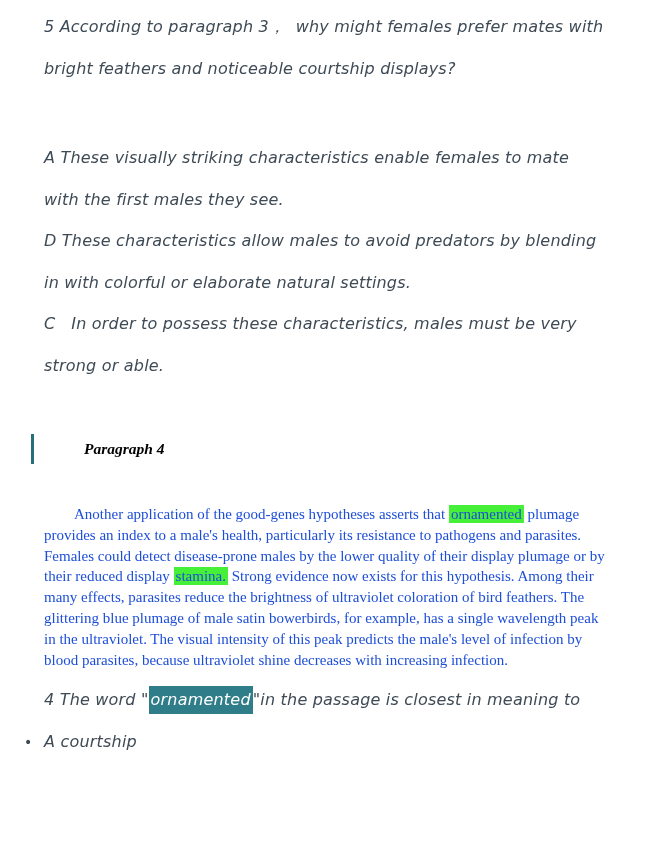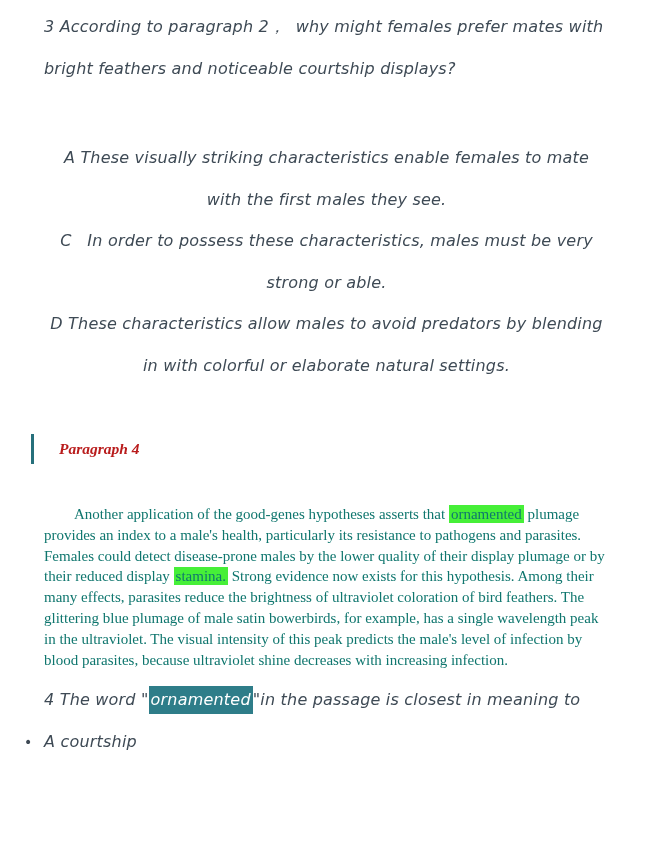--- a/index.html
+++ b/index.html
@@ -24,55 +24,54 @@
     font-style: italic;
     font-size: 16px;
     line-height: 41.5px;
     color: #3e4a55;
     margin: 0;
     white-space: pre-wrap;
     letter-spacing: 0.2px;
   }
   .options {
     margin-top: 48px;
-    text-align: center;
   }
   .option {
     cursor: default;
   }
   .heading-row {
     position: relative;
     margin-top: 48px;
     height: 30px;
   }
   .teal-bar {
     position: absolute;
     left: -13px;
     top: 0;
     width: 3px;
     height: 30px;
     background: #26707b;
   }
   .heading-text {
     display: inline-block;
-    margin-left: 15px;
+    margin-left: 40px;
     font-family: "Liberation Serif", serif;
     font-weight: bold;
     font-style: italic;
     font-size: 15.5px;
     line-height: 30px;
-    color: #b91c1c;
+    color: #000000;
   }
   .passage {
     margin: 40px 0 0 0;
     width: 566px;
     font-family: "Liberation Serif", serif;
     font-size: 15px;
     line-height: 20.8px;
-    color: #0f766e;
+    color: #1d4ed8;
     text-indent: 30px;
   }
   .hl-green {
     background: #46ef38;
     padding: 1px 2px;
   }
   .hl-teal {
     background: #2e7d89;
     color: #ffffff;
     padding: 4px 2px 5px 2px;
@@ -94,26 +93,26 @@
     font-size: 14px;
     color: #3e4a55;
   }
 </style>
 </head>
 <body>
 
 <div class="page">
   <div class="content">
 
-    <p class="hw">3 According to paragraph 2，  why might females prefer mates with bright feathers and noticeable courtship displays?</p>
+    <p class="hw">5 According to paragraph 3，  why might females prefer mates with bright feathers and noticeable courtship displays?</p>
 
     <div class="options">
       <p class="hw option"><span>A</span><span> These visually striking characteristics enable females to mate with the first males they see.</span></p>
+      <p class="hw option"><span>D</span><span> These characteristics allow males to avoid predators by blending in with colorful or elaborate natural settings.</span></p>
       <p class="hw option"><span>C</span><span>   In order to possess these characteristics, males must be very strong or able.</span></p>
-      <p class="hw option"><span>D</span><span> These characteristics allow males to avoid predators by blending in with colorful or elaborate natural settings.</span></p>
     </div>
 
     <div class="heading-row">
       <span class="teal-bar"></span>
       <span class="heading-text">Paragraph 4</span>
     </div>
 
     <p class="passage"><span>Another application of the good-genes hypotheses asserts that </span><span class="hl-green">ornamented</span><span> plumage provides an index to a male's health, particularly its resistance to pathogens and parasites. Females could detect disease-prone males by the lower quality of their display plumage or by their reduced display </span><span class="hl-green">stamina.</span><span> Strong evidence now exists for this hypothesis. Among their many effects, parasites reduce the brightness of ultraviolet coloration of bird feathers. The glittering blue plumage of male satin bowerbirds, for example, has a single wavelength peak in the ultraviolet. The visual intensity of this peak predicts the male's level of infection by blood parasites, because ultraviolet shine decreases with increasing infection.</span></p>
 
     <p class="hw q4"><span>4 The word "</span><span class="hl-teal">ornamented</span><span>"in the passage is closest in meaning to</span></p>

